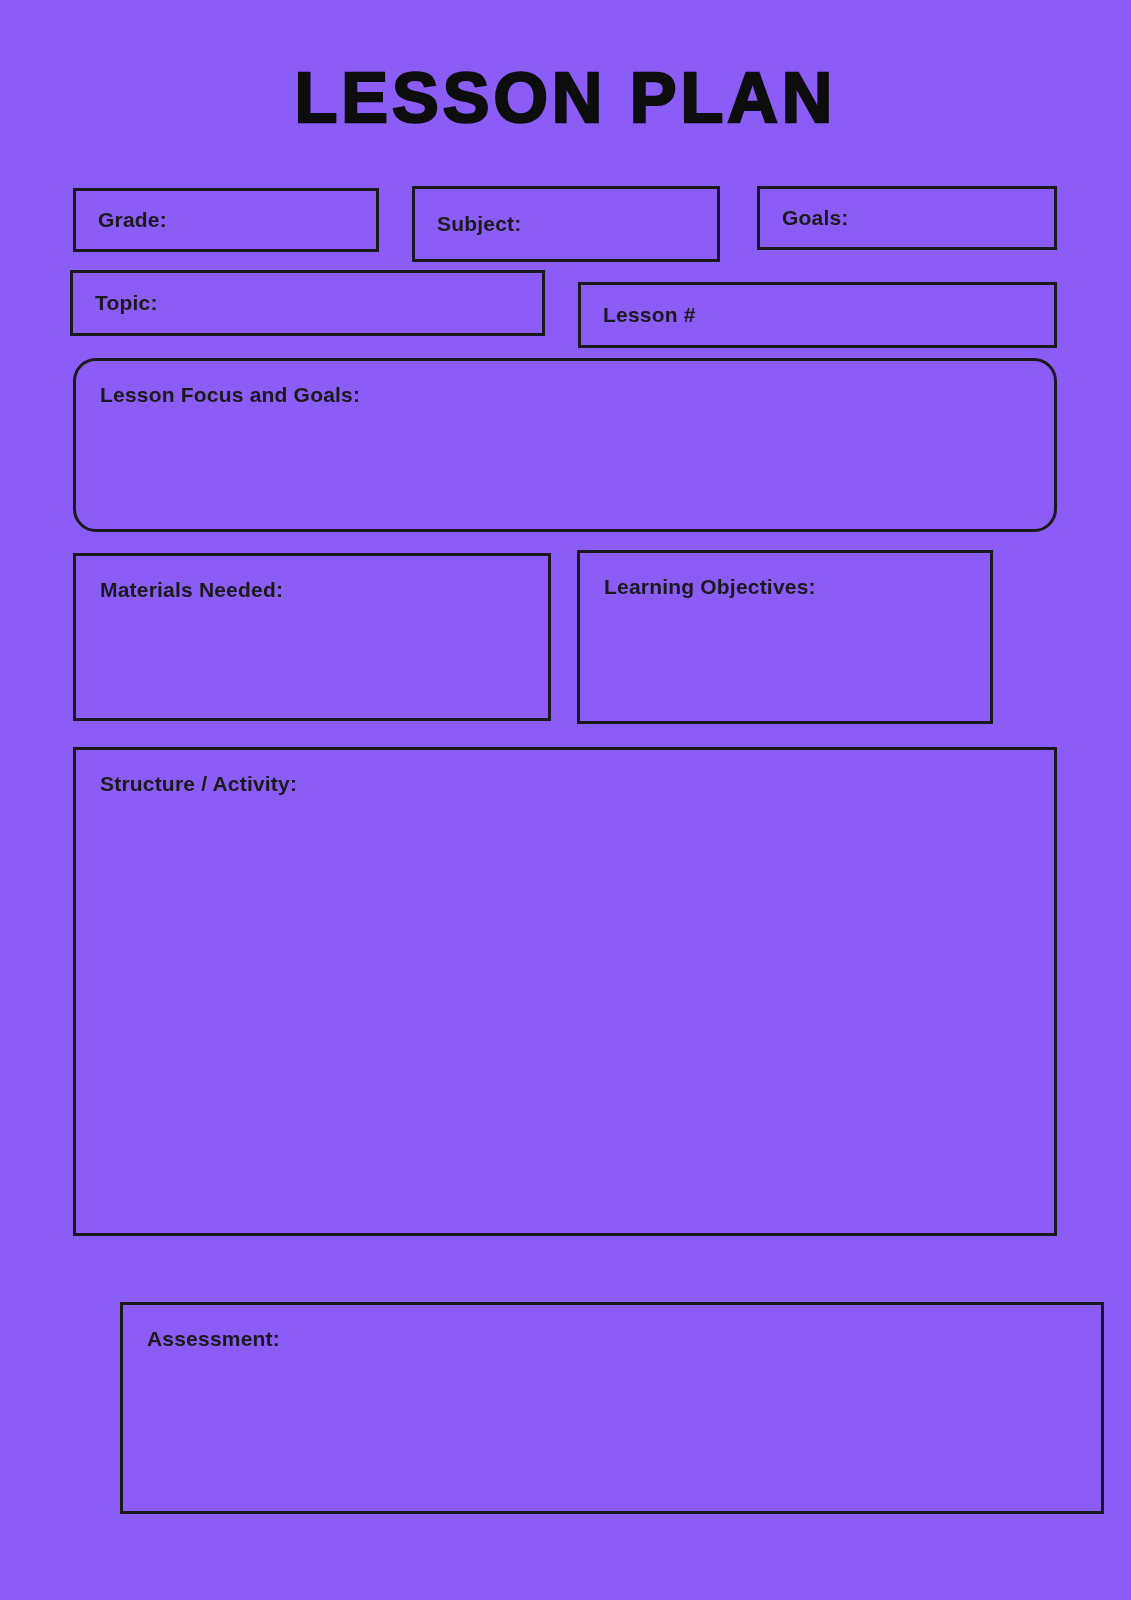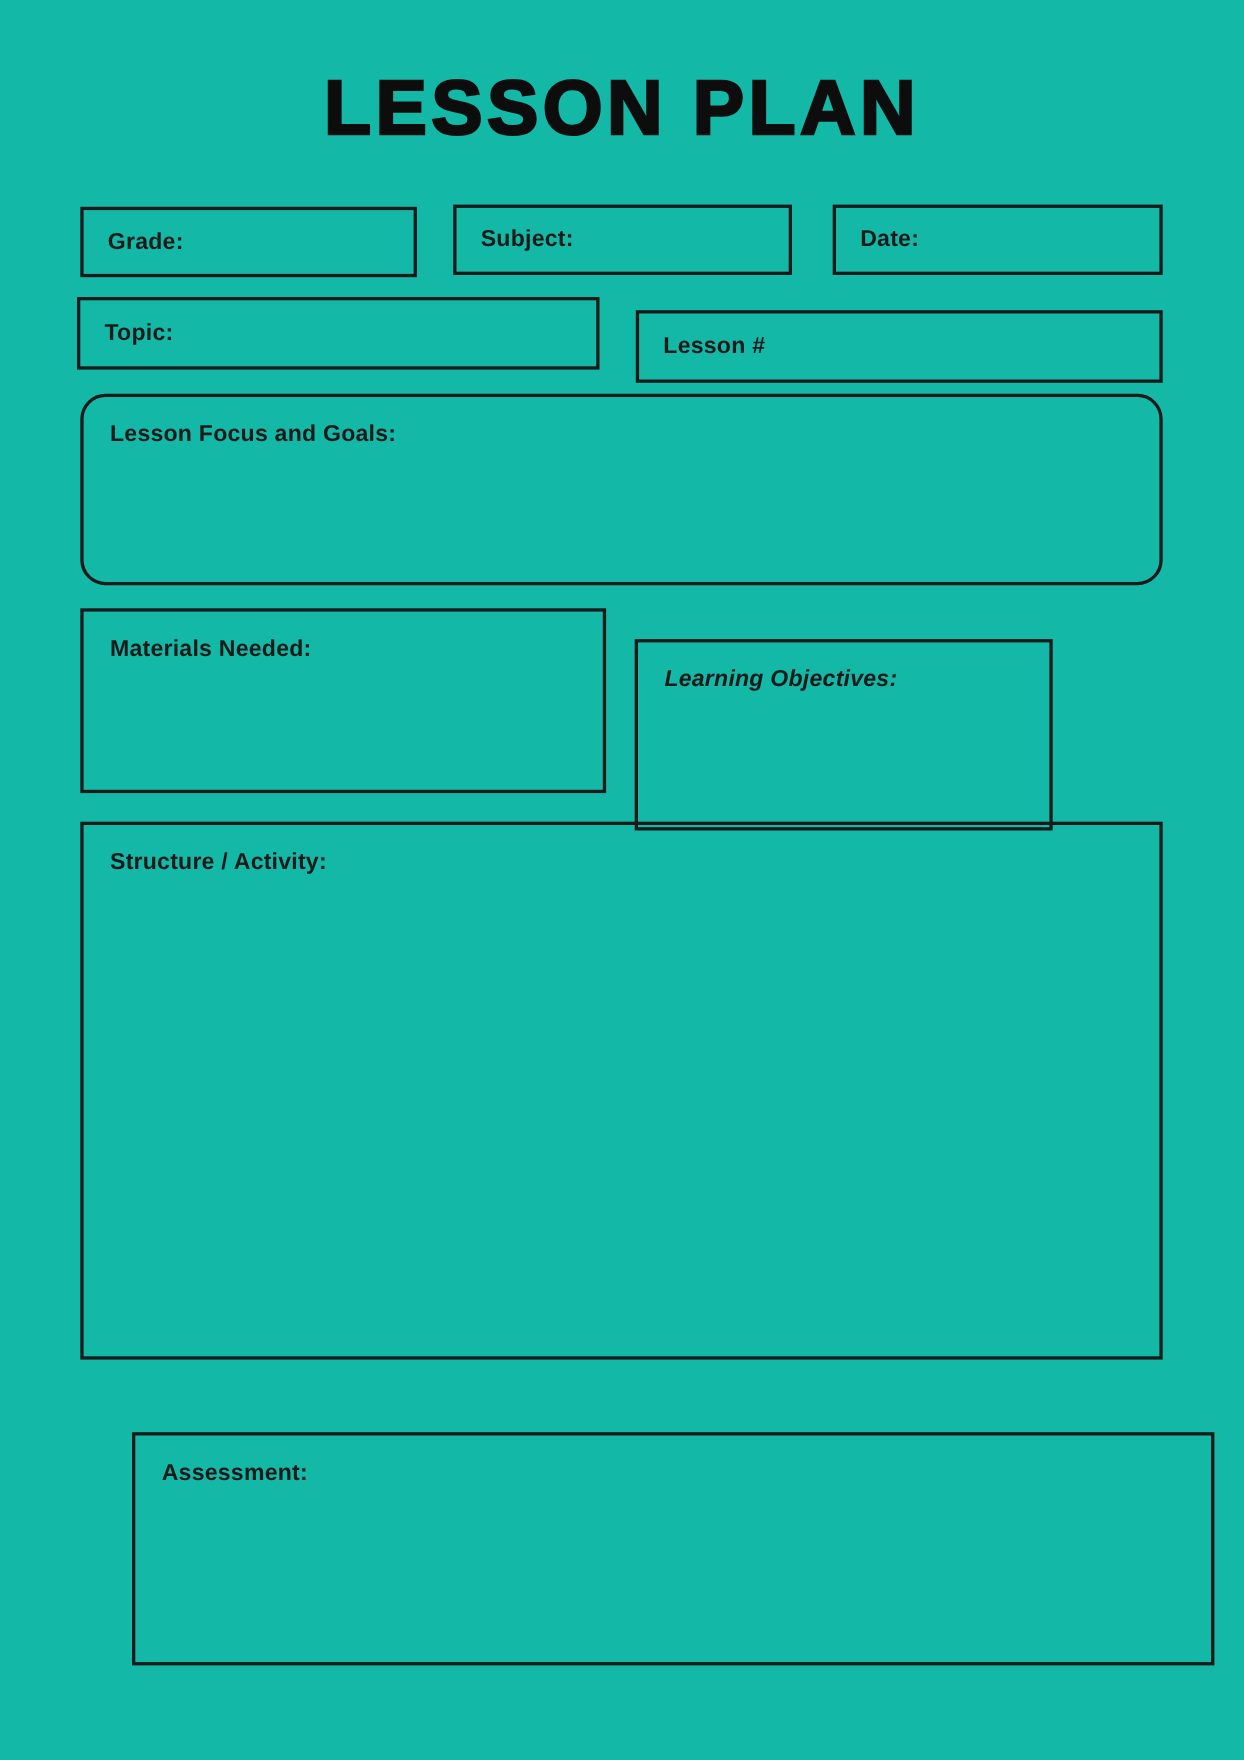--- a/index.html
+++ b/index.html
@@ -5,21 +5,21 @@
   html, body {
     margin: 0;
     padding: 0;
     background: #fefefe;
   }
   .page {
     position: relative;
     width: 1131px;
     height: 1600px;
     margin: 0 auto;
-    background: #14b8a6;
+    background: #8b5cf6;
     font-family: "Liberation Sans", sans-serif;
     overflow: hidden;
   }
   .title {
     position: absolute;
     top: 60px;
     left: 0;
     width: 100%;
     margin: 0;
     text-align: center;
@@ -46,47 +46,47 @@
   }
   .lbl {
     font-size: 21px;
     font-weight: 700;
     color: #1a1a1a;
     letter-spacing: 0.2px;
     white-space: nowrap;
   }
   
   .f-grade       { left: 73px;  top: 188px;  width: 306px; height: 64px;  }
-  .f-subject     { left: 412px; top: 186px;  width: 308px; height: 64px;  }
+  .f-subject     { left: 412px; top: 186px;  width: 308px; height: 76px;  }
   .f-date        { left: 757px; top: 186px;  width: 300px; height: 64px;  }
   .f-topic       { left: 70px;  top: 270px;  width: 475px; height: 66px;  }
   .f-lesson      { left: 578px; top: 270px;  width: 479px; height: 66px; margin-top: 12px;  }
   .f-focus       { left: 73px;  top: 358px;  width: 984px; height: 174px; border-radius: 23px; }
   .f-materials   { left: 73px;  top: 553px;  width: 478px; height: 168px; }
-  .f-objectives  { left: 577px; top: 581px;  width: 380px; height: 174px; font-style: italic; }
+  .f-objectives  { left: 577px; top: 550px;  width: 416px; height: 174px; }
   .f-structure   { left: 73px;  top: 747px;  width: 984px; height: 489px; }
   .f-assessment  { left: 73px;  top: 1302px; width: 984px; height: 212px; margin-left: 47px; }
 </style>
 </head>
 <body>
 
 <div class="page">
 
   <h1 class="title">LESSON PLAN</h1>
 
   <div class="box row-box f-grade">
     <span class="lbl">Grade:</span>
   </div>
 
   <div class="box row-box f-subject">
     <span class="lbl">Subject:</span>
   </div>
 
   <div class="box row-box f-date">
-    <span class="lbl">Date:</span>
+    <span class="lbl">Goals:</span>
   </div>
 
   <div class="box row-box f-topic">
     <span class="lbl">Topic:</span>
   </div>
 
   <div class="box row-box f-lesson">
     <span class="lbl">Lesson #</span>
   </div>
 

